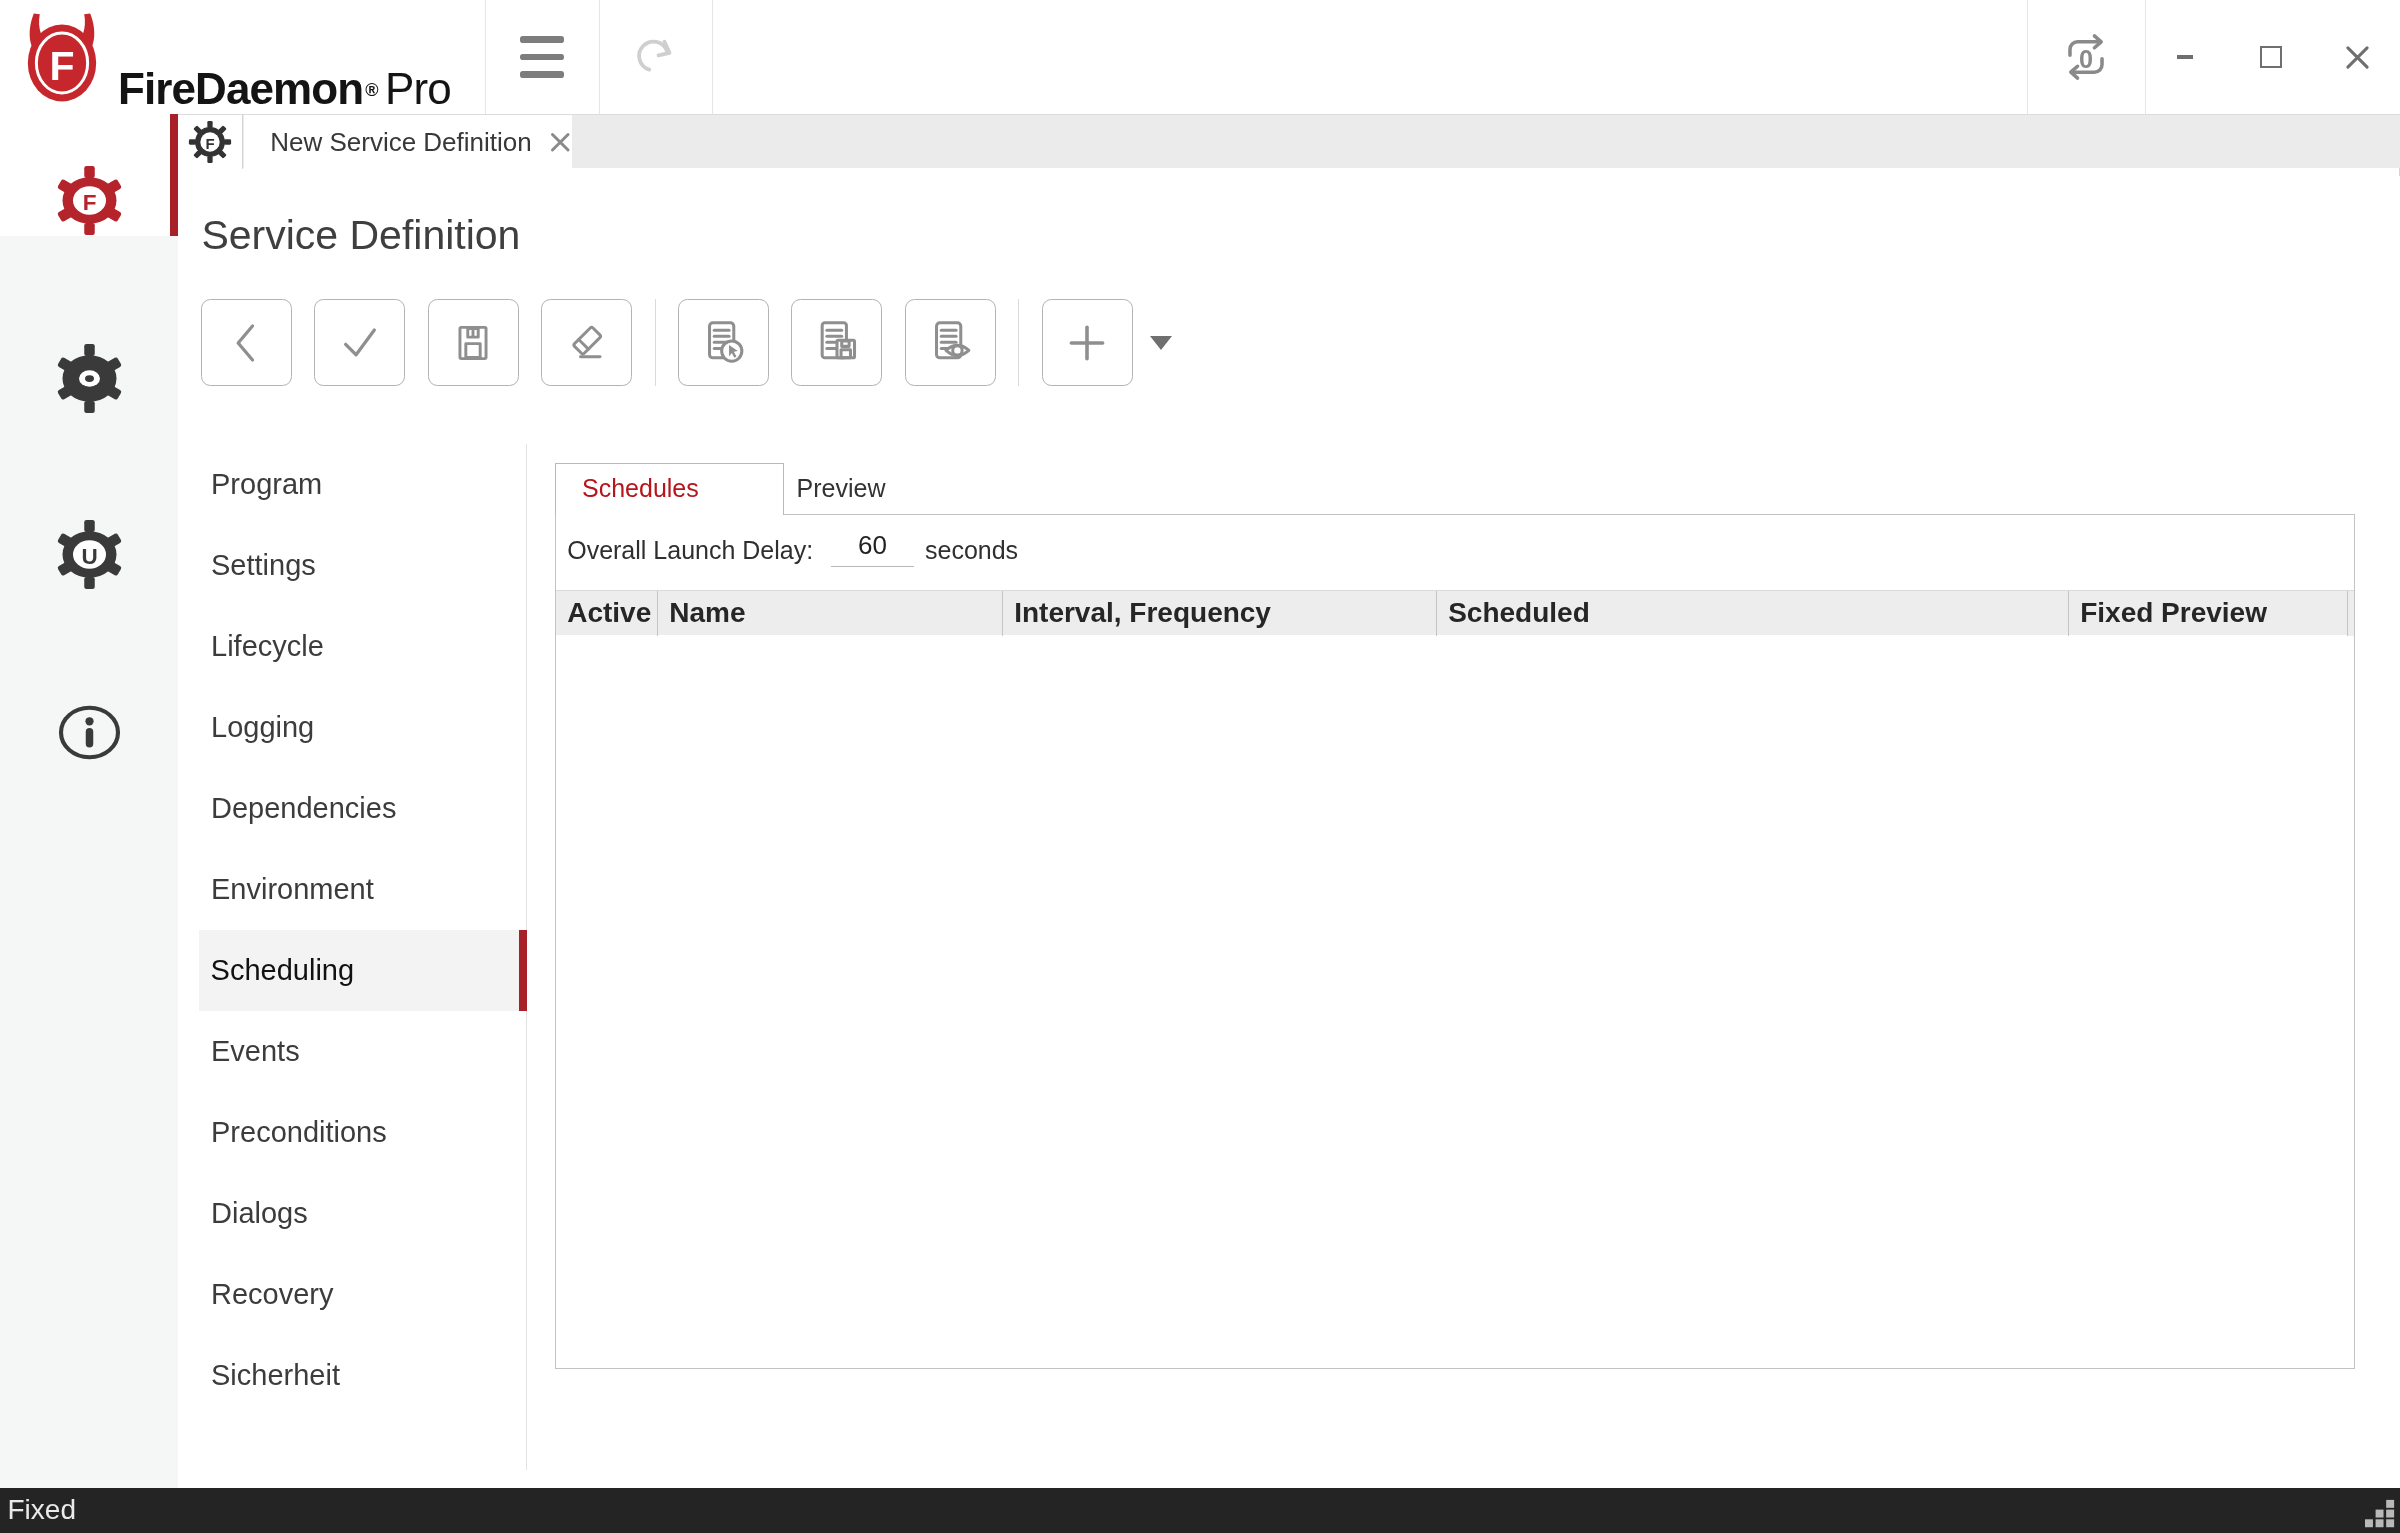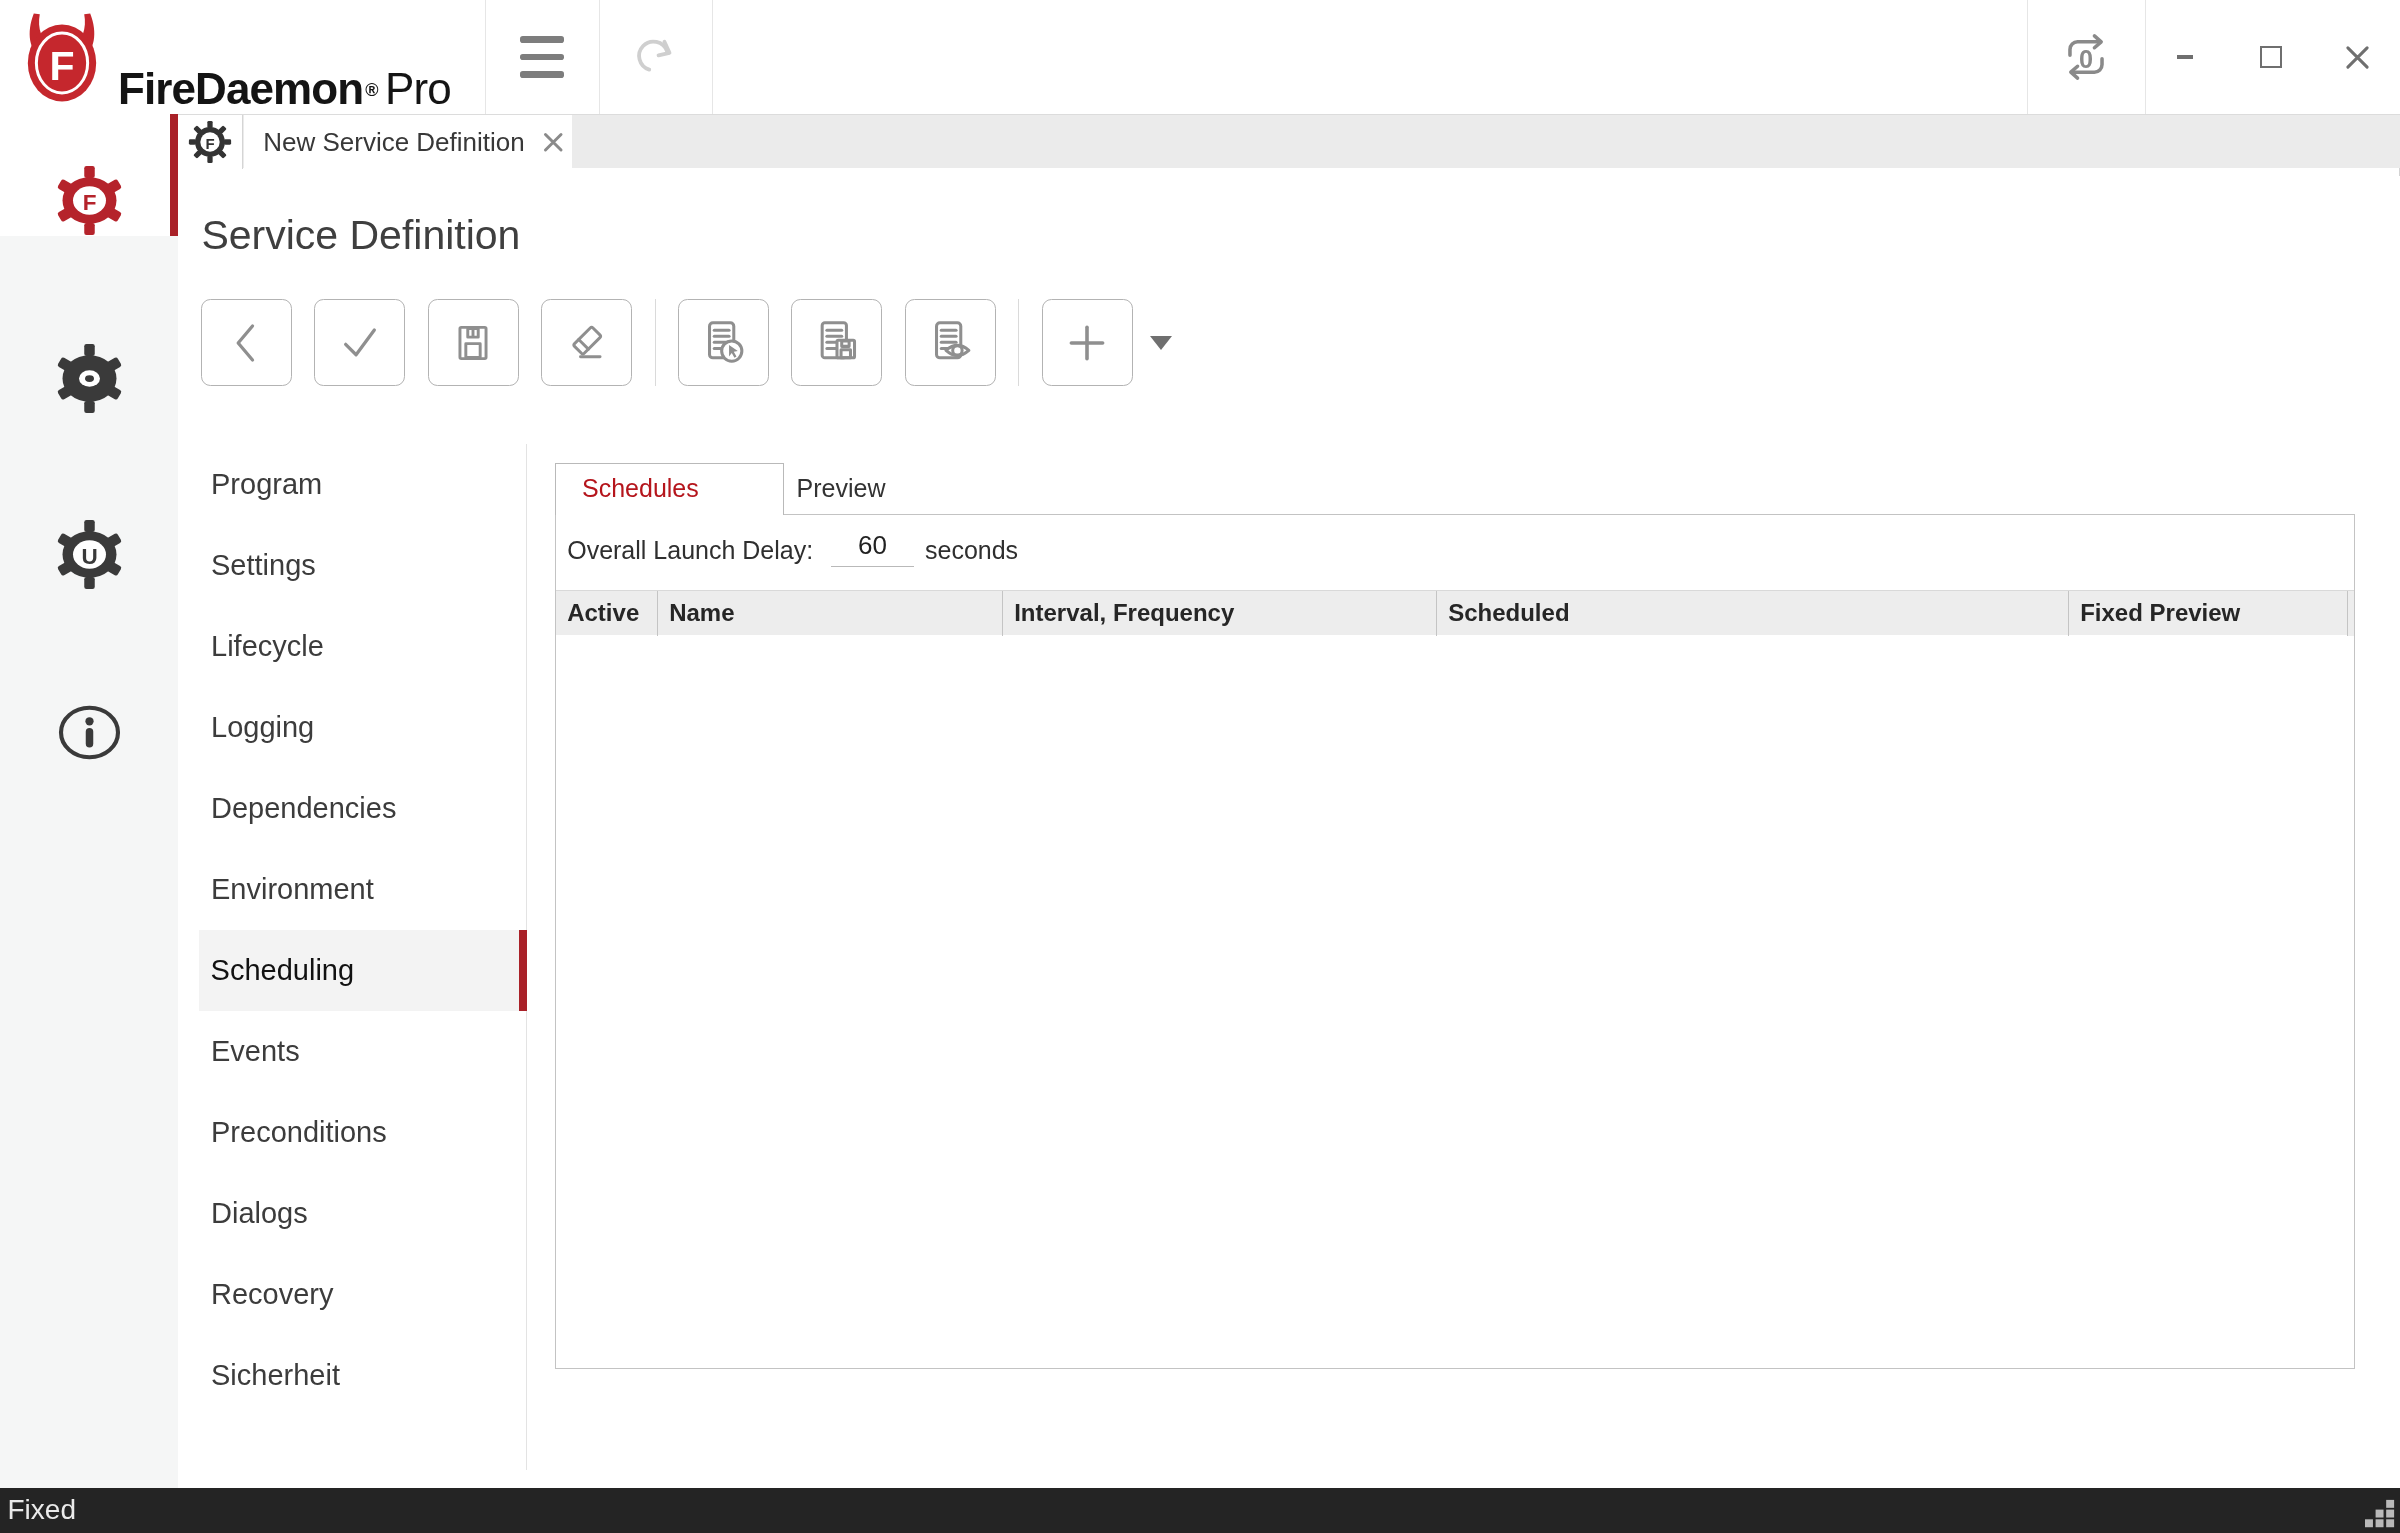--- a/index.html
+++ b/index.html
@@ -24,21 +24,21 @@
   .min-glyph { width:16px; height:4.7px; background:#6f6f6f; }
   .max-glyph { width:21.5px; height:21.5px; border:2.3px solid #6f6f6f; }
 
   
   #tabstrip { position:absolute; left:178px; top:114px; width:2222px; height:54px;
               background:#ebebeb; border-top:0.9px solid #dcdcdc; }
   .strip-icon-cell { position:absolute; left:0; top:0; width:65px; height:54px; background:#fff;
                      border-right:0.9px solid #d5d5d5; display:flex; align-items:center; justify-content:center; }
   .active-doc-tab { position:absolute; left:66px; top:0; width:328px; height:54px; background:#fff;
                     display:flex; align-items:center; padding:0 15px 0 11.2px; }
-  .active-doc-tab .tab-title { font-size:26px; color:#383838; margin:0 17px 0 8px; white-space:nowrap; }
+  .active-doc-tab .tab-title { font-size:26px; color:#383838; margin:0 17px 0 15px; white-space:nowrap; }
   .tab-close { display:flex; align-items:center; justify-content:center; width:28px; height:28px; }
 
   
   #rail { position:absolute; left:0; top:114px; width:178px; height:1374px; background:#f5f6f6; }
   .rail-active-cell { position:absolute; left:0; top:0; width:178px; height:122px; background:#fff; }
   .rail-indicator { position:absolute; left:170px; top:0; width:8.4px; height:122px; background:#a92128; }
   .rail-item { position:absolute; left:0; width:178px; height:122px; display:flex; align-items:center; justify-content:center; }
 
   
   #content { position:absolute; left:178px; top:176px; width:2222px; height:1319px; background:#fff; }
@@ -67,21 +67,21 @@
                  font-size:25px; color:#333; line-height:51px; padding-left:5.6px; }
   .sched-panel { position:absolute; left:0; top:51px; width:1800px; height:855px;
                  border:0.9px solid #c3c3c3; background:#fff; z-index:1; }
   .delay-label { position:absolute; left:11.2px; top:20.6px; font-size:25px; color:#2f2f2f; }
   .delay-input { position:absolute; left:275px; top:9.4px; width:83px; height:43px; border:none;
                  border-bottom:1.9px solid #b9b9b9; font-size:26px; color:#222; text-align:center;
                  font-family:"Liberation Sans", sans-serif; background:transparent; outline:none; }
   .delay-unit { position:absolute; left:369px; top:20.6px; font-size:25px; color:#2f2f2f; }
   .grid-header { position:absolute; left:0; top:75px; width:1798px; height:45px; background:#ededed;
                  border-top:0.9px solid #d9d9d9; display:flex; }
-  .gh-cell { height:45px; line-height:43px; font-size:24px; font-weight:600; color:#262626;
+  .gh-cell { height:45px; line-height:43px; font-size:28px; font-weight:600; color:#262626;
              padding-left:11.2px; white-space:nowrap; overflow:hidden; }
   .gh-cell + .gh-cell { border-left:0.9px solid #c4c4c4; }
   .gh-fill { width:6.6px; height:45px; background:#ededed; border-left:0.9px solid #c4c4c4; }
 
   
   #statusbar { position:absolute; left:0; top:1488px; width:2400px; height:46px; background:#242424; }
   .status-text { position:absolute; left:7.5px; top:0; height:46px; line-height:44px; font-size:28px; color:#eaeaea; }
   .grip { position:absolute; right:4.7px; bottom:4.7px; }
 
   svg { display:block; }

